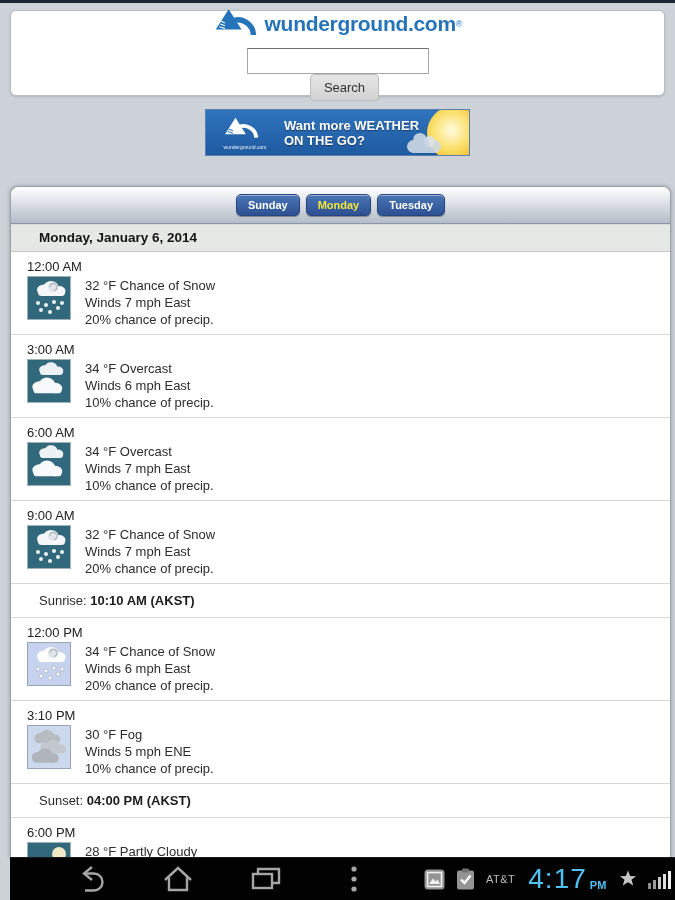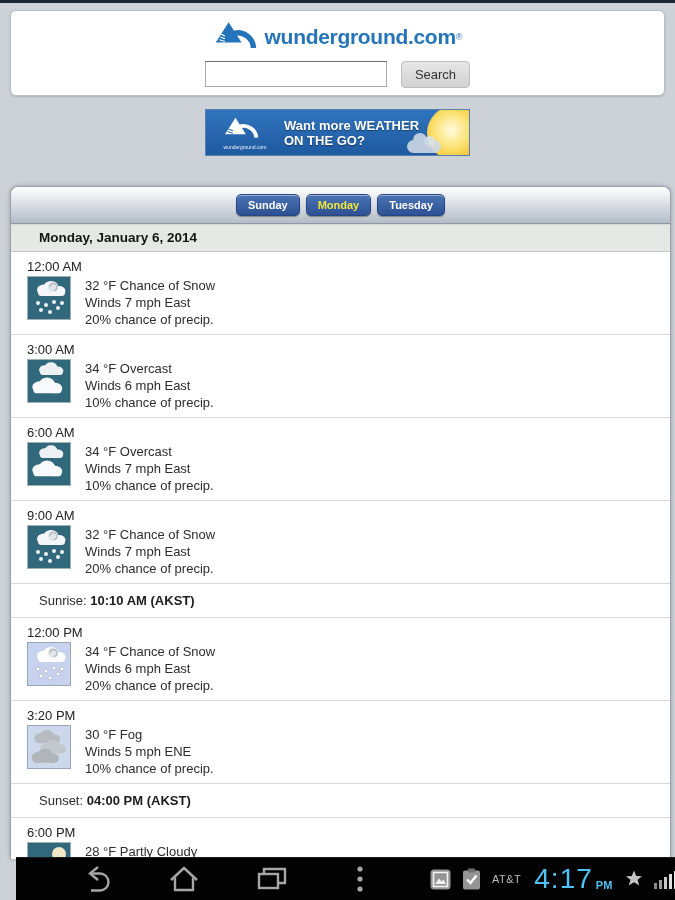--- a/index.html
+++ b/index.html
@@ -7,21 +7,21 @@
   #screen{position:relative;width:675px;height:900px;background:#ccd2d8;overflow:hidden;}
   #top-strip{height:3px;background:#1a2634;}
 
   
   .header-card{margin:7px 10px 0;height:84px;background:#fff;border:1px solid #b9bec4;border-radius:6px;
     box-shadow:0 1px 2px rgba(0,0,0,.15);display:flex;flex-direction:column;align-items:center;justify-content:center;}
   .logo-row{display:flex;align-items:center;margin-bottom:6px;}
   .logo-mark{width:46px;height:36px;margin-right:6px;}
   .logo-text{font-size:21px;font-weight:bold;color:#2574b9;letter-spacing:-.3px;}
   .logo-reg{font-size:9px;vertical-align:top;color:#2574b9;}
-  .search-row{display:flex;align-items:center;}
+  .search-row{display:flex;align-items:center;flex-direction:column;}
   .search-input{width:172px;height:24px;border:1px solid #a8a8a8;border-top-color:#6f6f6f;outline:none;font-size:13px;padding:0 4px;}
   .search-btn{margin-left:14px;background:linear-gradient(#e6e6e6,#d2d2d2);border:1px solid #bdbdbd;border-radius:4px;
     font-size:13px;color:#333;padding:5px 13px;font-family:inherit;}
 
   
   .banner{margin:14px auto 0;width:263px;height:45px;background:linear-gradient(#2f74bd,#1f5aa0);position:relative;
     display:flex;align-items:center;overflow:hidden;box-shadow:0 0 0 1px #5a7fae;}
   .banner-logo{width:62px;flex:0 0 62px;text-align:center;padding-left:8px;}
   .banner-logo svg{width:46px;height:26px;}
   .banner-caption{font-size:5px;color:#e9f0f8;margin-top:-2px;}
@@ -50,21 +50,21 @@
   .row.hour{padding:7px 22px 6px 16px;}
   .row .time{font-size:13px;color:#222;margin-bottom:2px;}
   .row .body{display:flex;}
   .wicon{width:44px;height:44px;flex:0 0 44px;}
   .wicon svg{display:block;width:44px;height:44px;}
   .lines{margin-left:14px;font-size:13px;color:#2c2c2c;line-height:17px;padding-top:1px;}
   .row.sun{padding:8px 8px 8px 28px;font-size:13px;color:#2c2c2c;line-height:17px;}
   .row.sun b{color:#1c1c1c;}
 
   
-  .navbar{position:absolute;left:16px;right:0;bottom:0;height:42px;background:#020202;border-top:1px solid #1c1c1c;
+  .navbar{position:absolute;left:10px;right:0;bottom:0;height:42px;background:#020202;border-top:1px solid #1c1c1c;
     display:flex;align-items:center;}
   .nav-left{display:flex;align-items:center;padding-left:62px;}
   .nav-btn{width:36px;display:flex;justify-content:center;margin-right:52px;}
   .nav-btn svg{display:block;}
   .nav-right{margin-left:auto;display:flex;align-items:center;gap:11px;padding-right:7px;}
   .carrier{font-size:11px;color:#bdbdbd;letter-spacing:.5px;}
   .clock{display:flex;align-items:flex-end;margin:0 2px;}
   .clock .t{font-size:28px;color:#4ec2f2;line-height:28px;letter-spacing:1px;}
   .clock .ap{font-size:11px;font-weight:bold;color:#4ec2f2;margin:0 0 2px 3px;}
   .sicon{display:flex;align-items:center;}
@@ -263,21 +263,21 @@
               </svg>
             </div>
             <div class="lines">
               <div class="line">34 °F Chance of Snow</div>
               <div class="line">Winds 6 mph East</div>
               <div class="line">20% chance of precip.</div>
             </div>
           </div>
         </div>
         <div class="row hour">
-          <div class="time">3:20 PM</div>
+          <div class="time">3:10 PM</div>
           <div class="body">
             <div class="wicon">
               <svg viewBox="0 0 44 44">
                 <rect x="0.5" y="0.5" width="43" height="43" fill="#ccd8ec" stroke="#9aa4b8" stroke-width="1"></rect>
                 <g fill="#b7bcc2">
                   <ellipse cx="13.7" cy="12.9" rx="6.3" ry="4.95"></ellipse>
                   <ellipse cx="20" cy="10.2" rx="6.75" ry="5.4"></ellipse>
                   <ellipse cx="27.2" cy="13.8" rx="5.8500000000000005" ry="4.5"></ellipse>
                   <rect x="8.299999999999999" y="12" width="24.3" height="6.3" rx="3.15"></rect>
                 </g>

